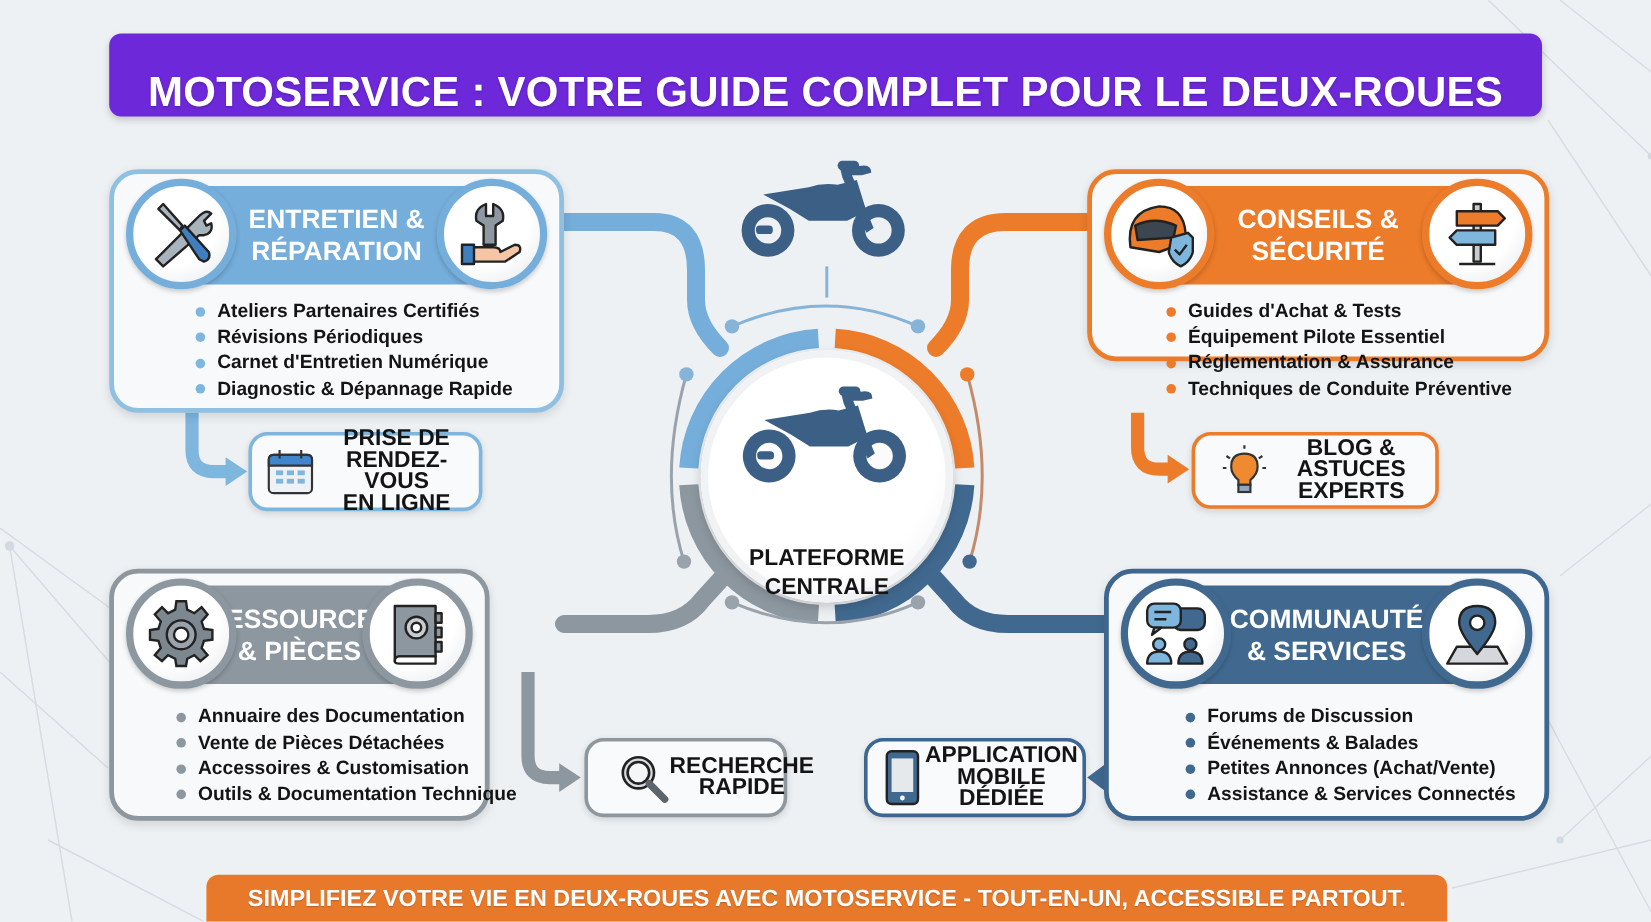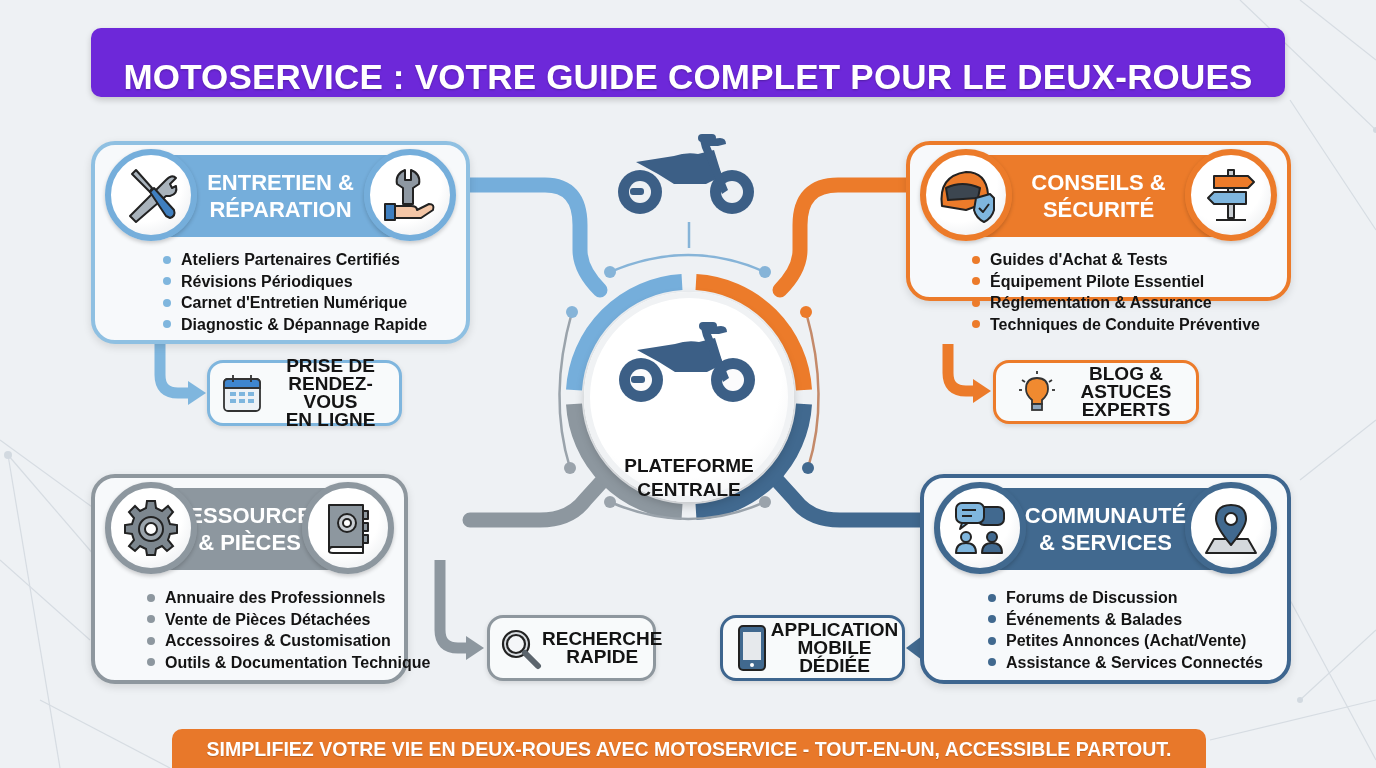--- a/index.html
+++ b/index.html
@@ -84,21 +84,21 @@
     box-shadow: 0 2px 5px rgba(0,0,0,0.12);
   }
   .sub-box .sub-label {
     font-weight: bold; font-size: 19px; line-height: 18px; text-align: center;
     white-space: pre-line; color: #141414; flex: 1;
   }
   .sub-box .sub-icon { display: flex; align-items: center; justify-content: center; }
 
   .sub-rdv { left: 207px; top: 360px; width: 195px; height: 66px; border-color: #7fb6de; padding-left: 12px; }
   .sub-blog { left: 993px; top: 360px; width: 206px; height: 64px; border-color: #ec7b2a; padding-left: 22px; }
-  .sub-search { left: 487px; top: 615px; width: 169px; height: 66px; border-color: #8e979e; padding-left: 8px; }
+  .sub-search { left: 487px; top: 615px; width: 169px; height: 66px; border-color: #8e979e; padding-left: 24px; }
   .sub-app { left: 720px; top: 615px; width: 185px; height: 66px; border-color: #3e668f; padding-left: 14px; }
 
   .hub {
     position: absolute; left: 584px; top: 292px; width: 210px; height: 210px; border-radius: 50%;
     background: radial-gradient(circle at 45% 40%, #ffffff 60%, #e6e9ec 100%);
     box-shadow: 0 4px 10px rgba(0,0,0,0.18), inset 0 0 0 6px #f0f2f4;
     z-index: 4; display: flex; flex-direction: column; align-items: center; justify-content: space-between;
   }
   .hub .hub-moto { margin-top: 28px; }
   .hub .hub-label {
@@ -314,21 +314,21 @@
         <rect x="44" y="24" width="5" height="8" fill="#8d979f"></rect>
         <rect x="44" y="36" width="5" height="8" fill="#8d979f"></rect>
         <circle cx="28" cy="24" r="9" fill="#c8cdd2"></circle>
         <circle cx="28" cy="24" r="4" fill="#fff"></circle>
       </g>
     </svg>
   </div>
   <ul>
     <li>
         <span class="dot"></span>
-        <span>Annuaire des Professionnels</span>
+        <span>Annuaire des Documentation</span>
       </li>
     <li>
         <span class="dot"></span>
         <span>Vente de Pièces Détachées</span>
       </li>
     <li>
         <span class="dot"></span>
         <span>Accessoires &amp; Customisation</span>
       </li>
     <li>

